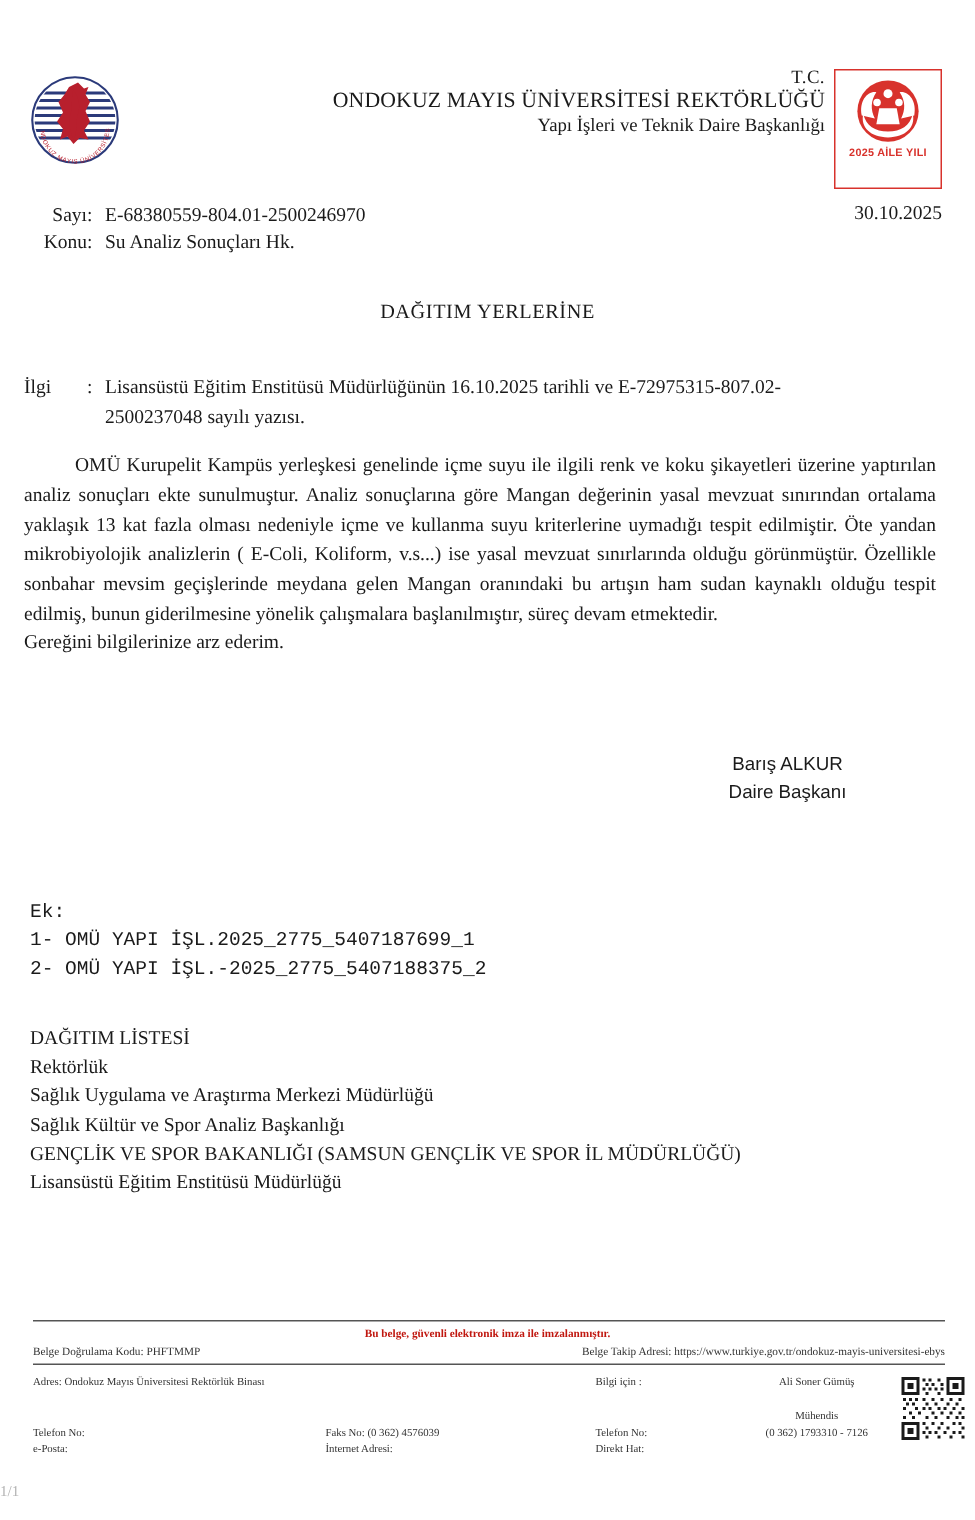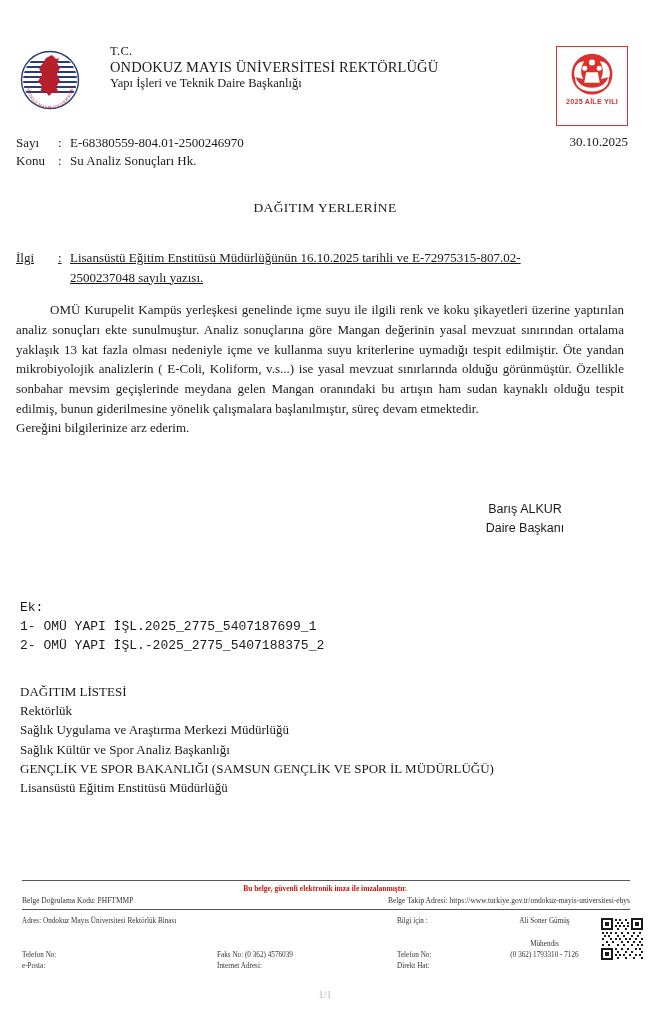--- a/index.html
+++ b/index.html
@@ -34,21 +34,21 @@
     left: 556px; top: 2px;
     width: 72px; height: 80px;
     border: 1px solid #d8322c;
     background: #ffffff;
     box-sizing: border-box;
   }
   .header-titles {
     position: absolute;
     left: 110px; top: 0;
     width: 440px;
-    text-align: left;
+    text-align: right;
     line-height: 1.18;
   }
   .tc-line {
     font-size: 12.5px;
     letter-spacing: .3px;
   }
   .org-line {
     font-size: 14.5px;
     letter-spacing: .1px;
     white-space: nowrap;
@@ -58,21 +58,21 @@
   }
 
   
   .meta {
     position: absolute;
     left: 16px; top: 134px;
     font-size: 13px;
     line-height: 1.42;
   }
   .meta-row { display: flex; }
-  .meta-label { width: 42px; flex: none; }
+  .meta-label { width: 42px; flex: none; text-align: right; }
   .meta-colon { width: 12px; flex: none; }
   .meta-value { white-space: nowrap; }
   .doc-date {
     position: absolute;
     right: 22px; top: 134px;
     font-size: 13px;
   }
 
   
   .recipient {
@@ -84,21 +84,20 @@
     letter-spacing: .4px;
   }
 
   
   .ilgi {
     position: absolute;
     left: 16px; top: 248px;
     width: 600px;
     font-size: 13px;
     line-height: 1.5;
-    text-decoration: underline;
   }
   .ilgi-head { display: flex; }
   .ilgi-label { width: 42px; flex: none; }
   .ilgi-colon { width: 12px; flex: none; }
   .ilgi-text { flex: 1; }
   .ilgi-cont { margin-left: 54px; }
 
   
   .body-text {
     position: absolute;
@@ -200,21 +199,21 @@
   }
   .qr {
     position: absolute;
     left: 600px; top: 917px;
     width: 44px; height: 44px;
   }
   .page-num {
     position: absolute;
     left: 0; top: 989px;
     width: 650px;
-    text-align: center;
+    text-align: left;
     font-size: 10px;
     color: #b4b4b4;
   }
 </style>
 </head>
 <body>
 
 <div class="page">
 
   <div class="header">

